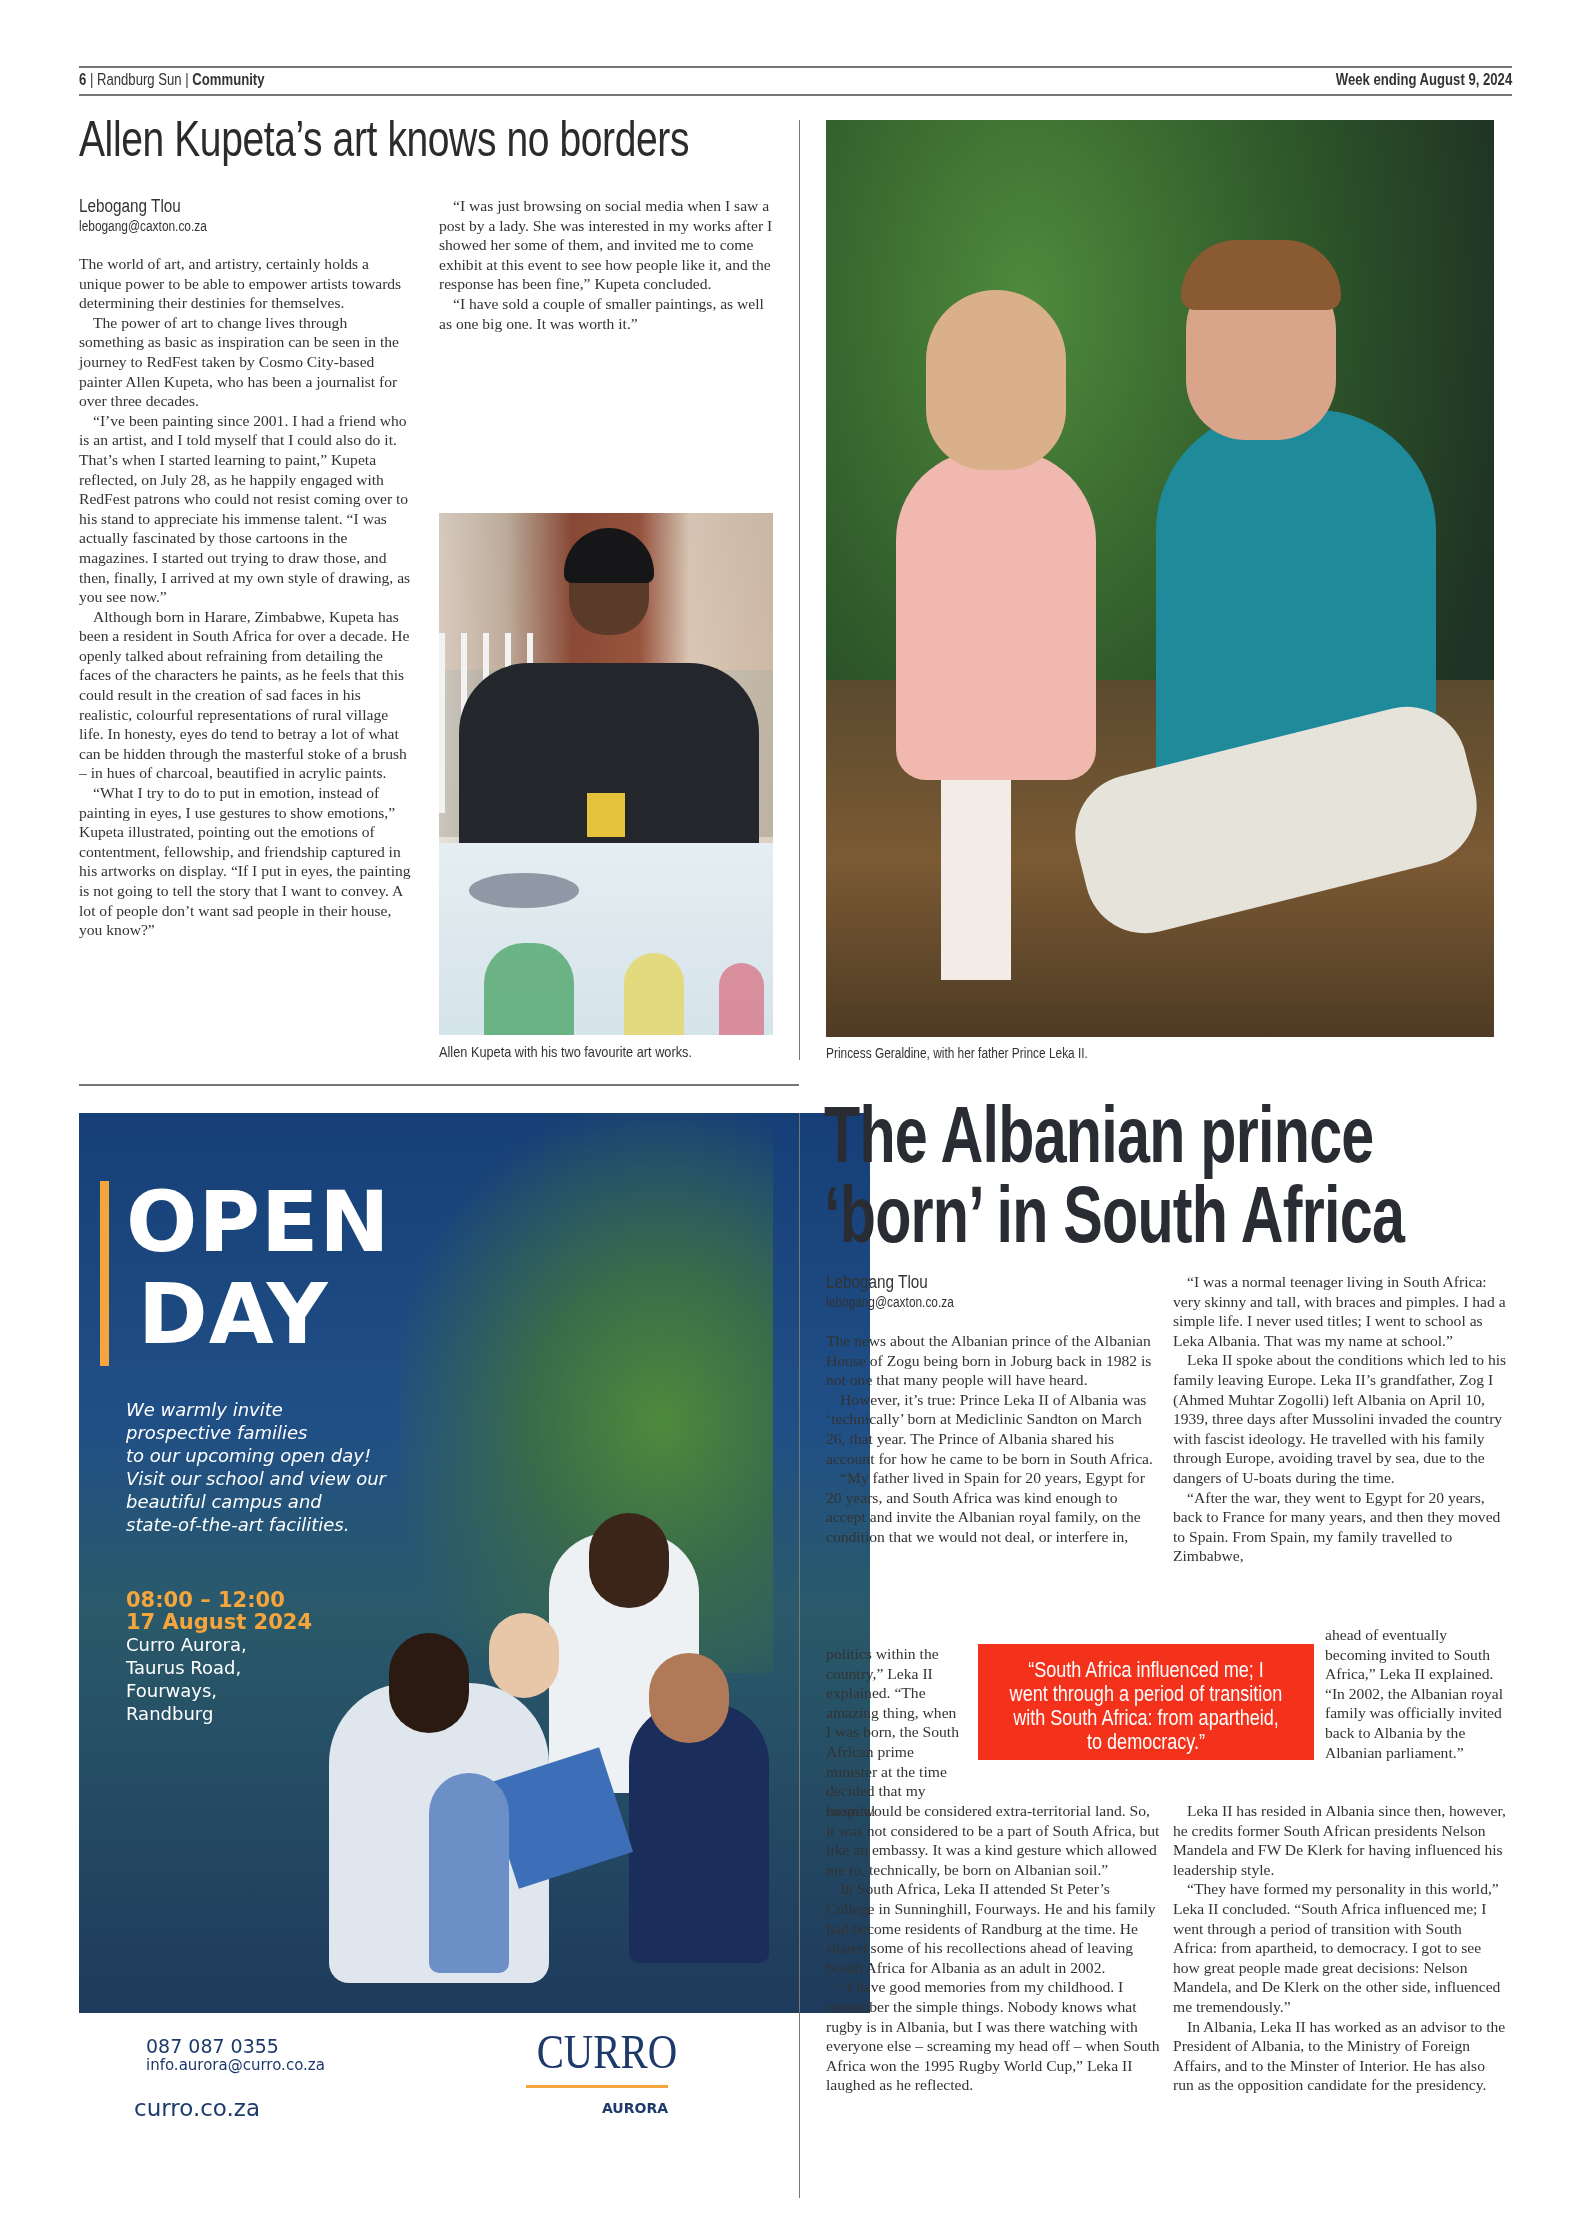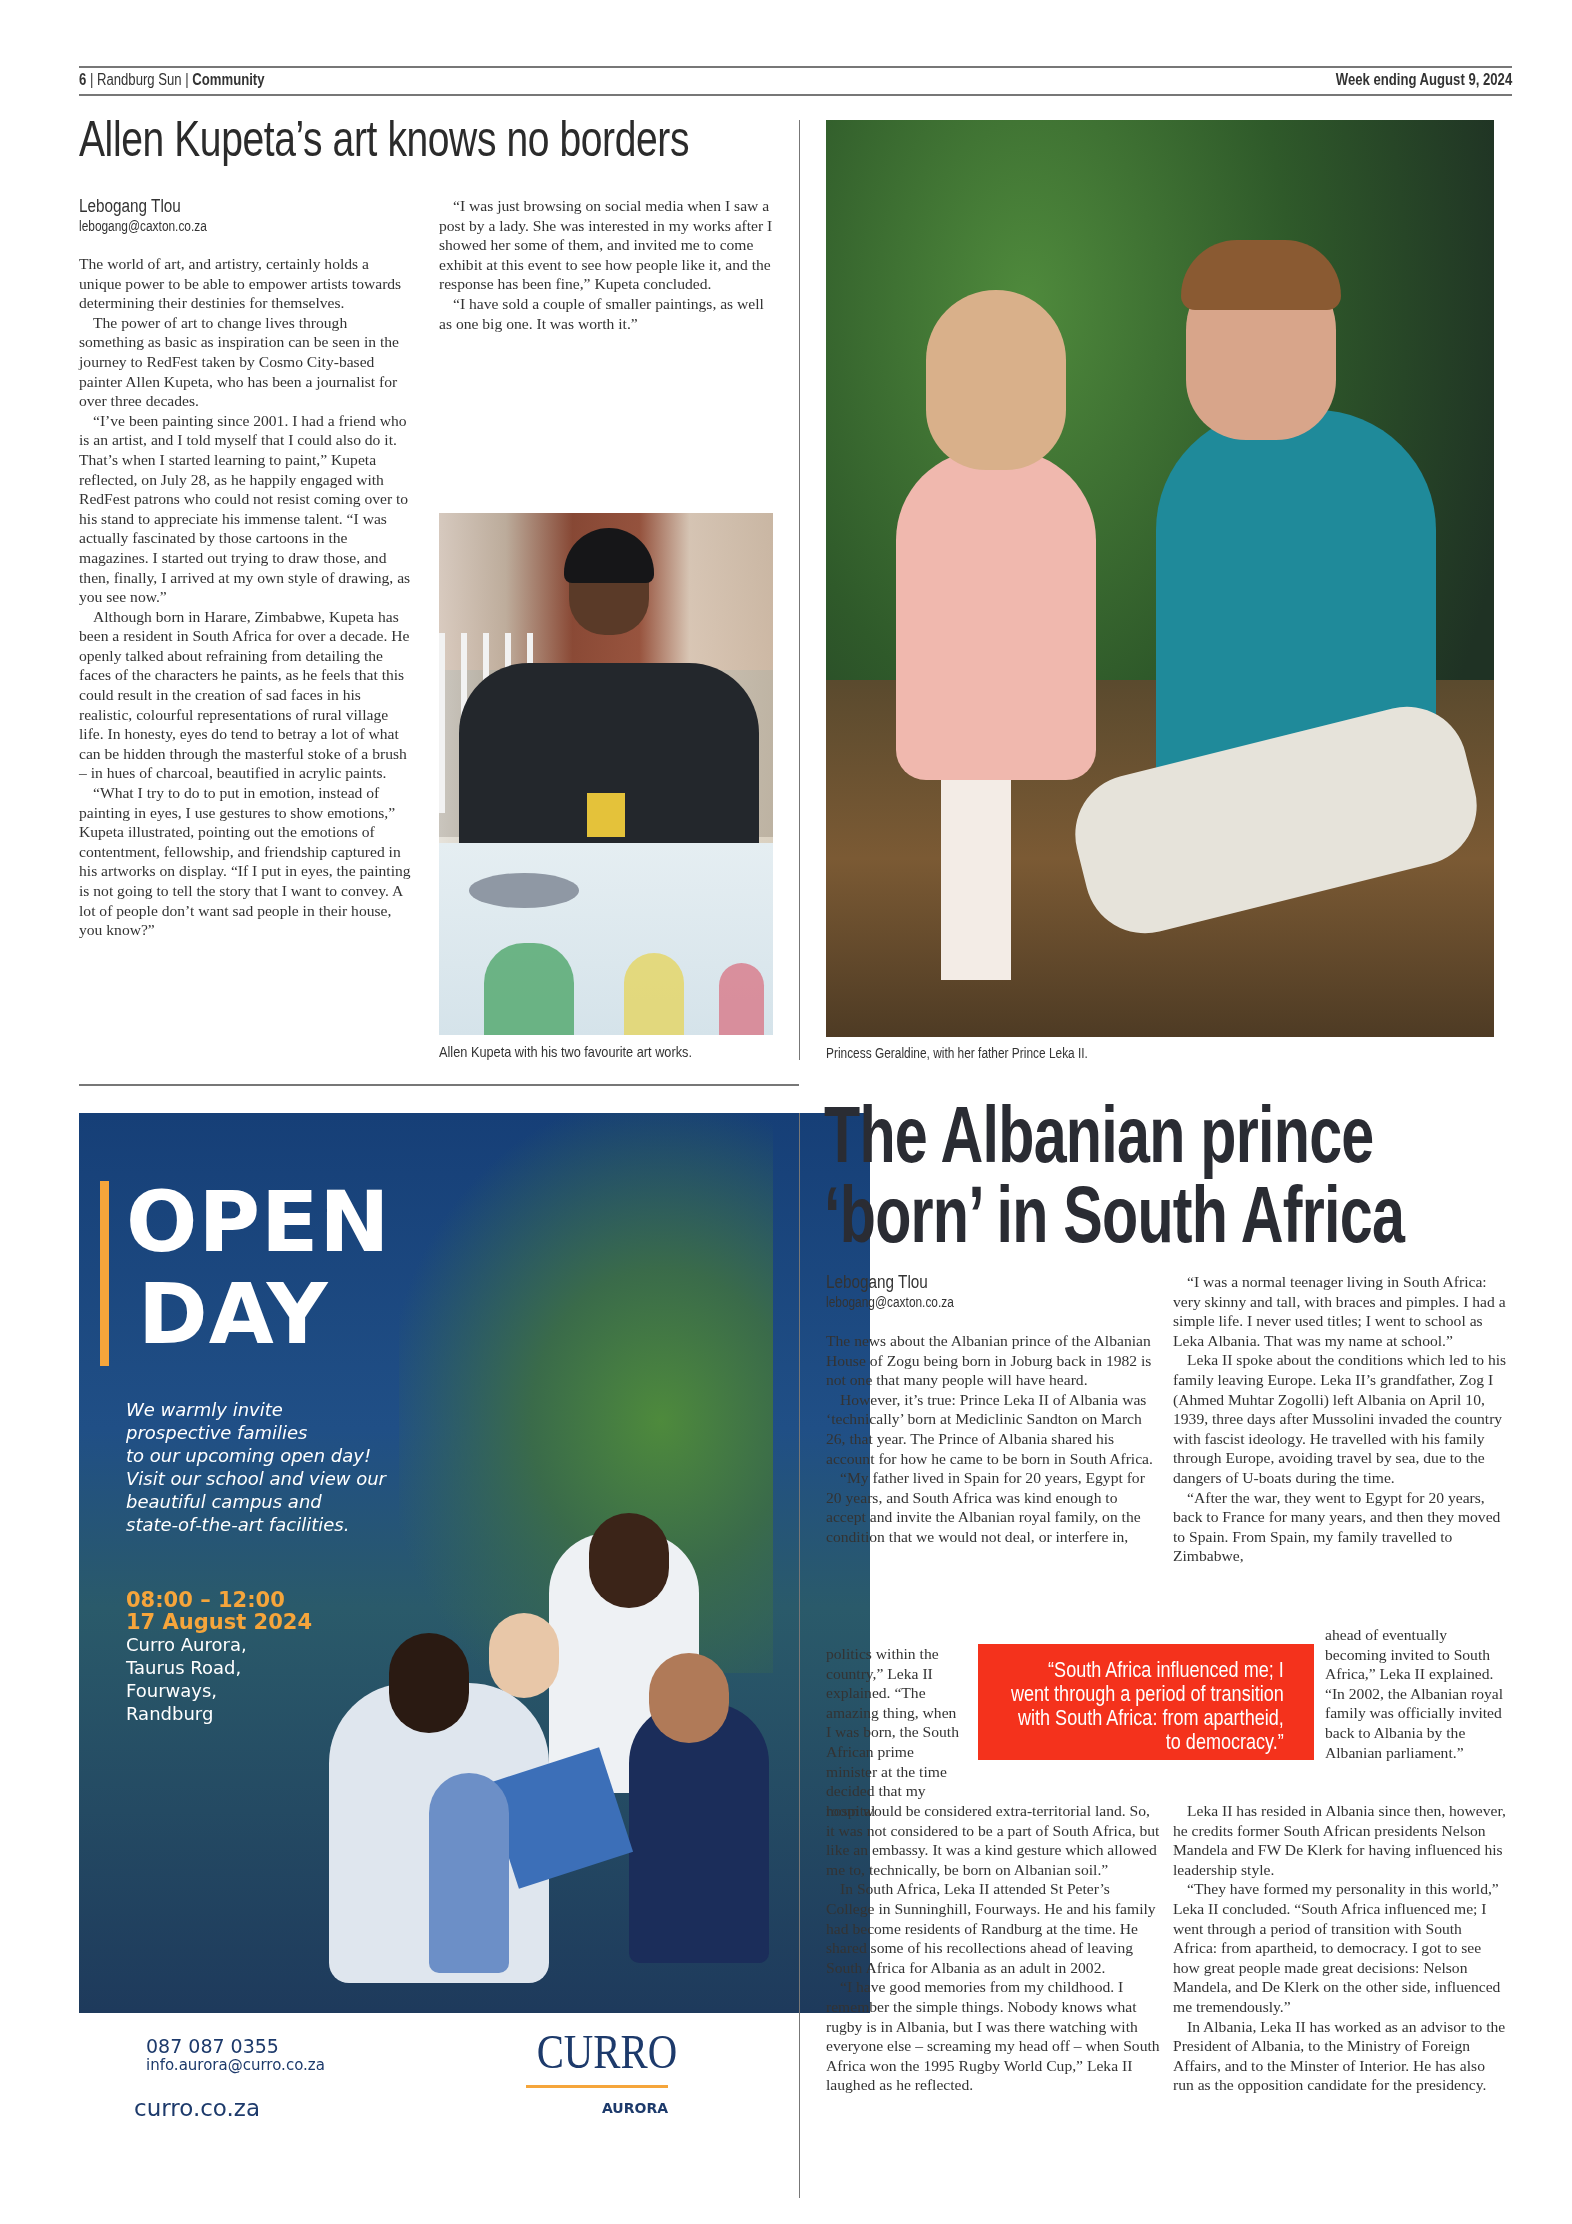--- a/index.html
+++ b/index.html
@@ -11,21 +11,21 @@
   .hdr-right{transform-origin:right top;}
   .h1{font-family:"Liberation Sans",sans-serif;font-size:50px;color:#2b2b2b;transform:scaleX(0.78);transform-origin:left top;white-space:nowrap;letter-spacing:-0.5px;}
   .byname{font-family:"Liberation Sans",sans-serif;font-size:18px;color:#333;transform:scaleX(0.85);transform-origin:left top;white-space:nowrap;}
   .bymail{font-family:"Liberation Sans",sans-serif;font-size:14px;color:#333;transform:scaleX(0.85);transform-origin:left top;white-space:nowrap;}
   .body{font-family:"Liberation Serif",serif;font-size:15.6px;line-height:19.6px;color:#333;}
   .body p{margin:0;text-indent:0;}
   .body p.ind{text-indent:14px;}
   .caption{font-family:"Liberation Sans",sans-serif;font-size:15px;color:#333;transform:scaleX(0.85);transform-origin:left top;white-space:nowrap;}
   .photo{position:absolute;overflow:hidden;}
   .h2{font-family:"Liberation Sans",sans-serif;font-weight:bold;font-size:80px;line-height:80px;color:#2a2c33;transform:scaleX(0.74);transform-origin:left top;white-space:nowrap;letter-spacing:-1px;}
-  .pull{position:absolute;background:#f4321c;color:#fff;font-family:"Liberation Sans",sans-serif;text-align:right;}
+  .pull{position:absolute;background:#f4321c;color:#fff;font-family:"Liberation Sans",sans-serif;text-align:center;}
   .pull span{display:block;font-size:22px;line-height:24px;transform:scaleX(0.82);transform-origin:center top;}
   .ad{position:absolute;overflow:hidden;}
   .ad-open{font-family:"DejaVu Sans",sans-serif;font-weight:bold;color:#fff;font-size:84px;line-height:86px;letter-spacing:1px;}
   .ad-txt{font-family:"DejaVu Sans",sans-serif;color:#fff;font-size:18px;line-height:23px;}
   .ad-date{font-family:"DejaVu Sans",sans-serif;font-weight:bold;color:#f5a53b;font-size:21px;line-height:26px;}
   .ad-foot{font-family:"DejaVu Sans",sans-serif;color:#1d3a6b;}
 </style>
 </head>
 <body>
 

